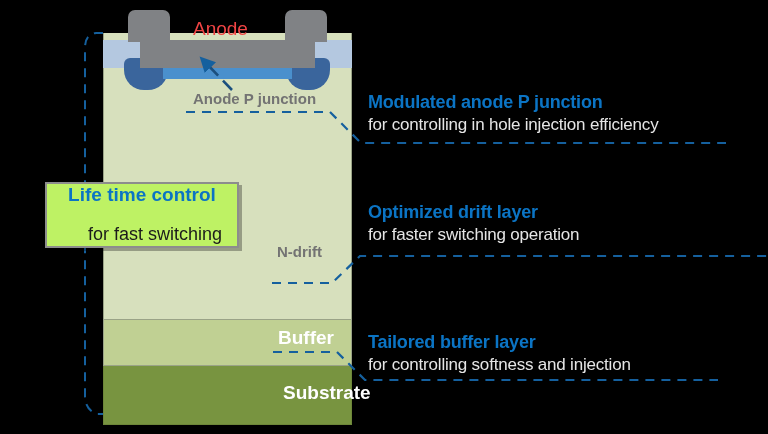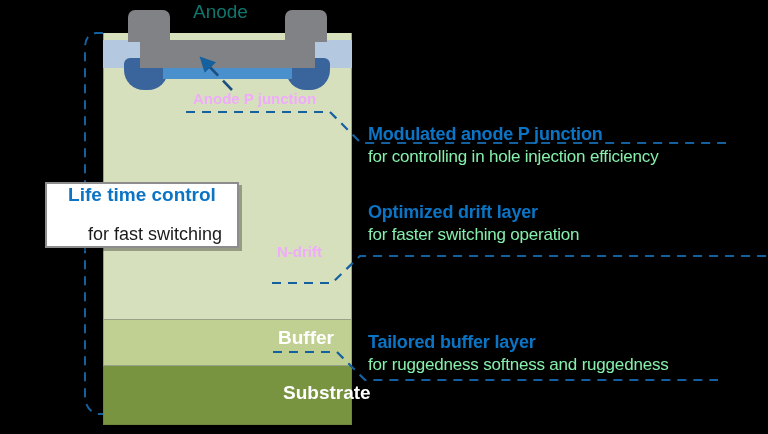--- a/index.html
+++ b/index.html
@@ -28,38 +28,38 @@
   #metal-pad-l{left:128px;top:10px;width:42px;height:32px;border-radius:7px 7px 0 0;}
   #metal-pad-r{left:285px;top:10px;width:42px;height:32px;border-radius:7px 7px 0 0;}
 
   
   #pthin{position:absolute;left:163px;top:62px;width:129px;height:17px;background:#4a90cd;}
   .pwell{position:absolute;top:58px;width:44px;height:32px;background:#3a659c;}
   #pwell-l{left:124px;border-radius:6px 6px 20px 20px;}
   #pwell-r{left:286px;border-radius:6px 6px 20px 20px;}
 
   
-  .devlabel{position:absolute;color:#f0abfc;font-weight:bold;font-size:15px;white-space:nowrap;}
+  .devlabel{position:absolute;color:#737373;font-weight:bold;font-size:15px;white-space:nowrap;}
   #lbl-anodepj{left:193px;top:90px;}
   #lbl-ndrift{left:277px;top:243px;}
   .whitelabel{position:absolute;color:#ffffff;font-weight:bold;font-size:19px;white-space:nowrap;}
   #lbl-buffer{left:278px;top:327px;}
   #lbl-substrate{left:247px;top:382px;margin-left:36px;}
-  #lbl-anode{position:absolute;left:193px;top:1px;color:#0f766e;font-size:19px;white-space:nowrap;}
+  #lbl-anode{position:absolute;left:193px;top:18px;color:#ef4444;font-size:19px;white-space:nowrap;}
 
   
   .ann{position:absolute;width:372px;}
   .ann .t1{color:#0b74c4;font-weight:bold;font-size:18px;letter-spacing:-0.2px;white-space:nowrap;}
-  .ann .t2{color:#86efac;font-size:17px;letter-spacing:-0.2px;white-space:nowrap;margin-top:2px;}
-  #ann1{left:368px;top:92px;margin-top:32px;}
+  .ann .t2{color:#e5e5e5;font-size:17px;letter-spacing:-0.2px;white-space:nowrap;margin-top:2px;}
+  #ann1{left:368px;top:92px;}
   #ann2{left:368px;top:202px;}
   #ann3{left:368px;top:332px;}
 
   
-  #ltc{position:absolute;left:45px;top:182px;width:190px;height:62px;background:#ffffff;
+  #ltc{position:absolute;left:45px;top:182px;width:190px;height:62px;background:#bef264;
        border:2px solid #8d8d8d;box-shadow:3px 3px 0 rgba(0,0,0,0.30);
        display:flex;flex-direction:column;align-items:center;justify-content:center;gap:20px;}
   #ltc .l1{color:#0b74c4;font-weight:bold;font-size:19px;line-height:1.05;}
   #ltc .l2{color:#1b1b1b;font-size:18px;line-height:1.1;margin-left:26px;}
 
   svg.ov{position:absolute;left:0;top:0;width:768px;height:434px;overflow:visible;}
 </style>
 </head>
 <body>
 
@@ -107,21 +107,21 @@
   <div class="ann" id="ann1">
     <div class="t1">Modulated anode P junction</div>
     <div class="t2">for controlling in hole injection efficiency</div>
   </div>
   <div class="ann" id="ann2">
     <div class="t1">Optimized drift layer</div>
     <div class="t2">for faster switching operation</div>
   </div>
   <div class="ann" id="ann3">
     <div class="t1">Tailored buffer layer</div>
-    <div class="t2">for ruggedness softness and ruggedness</div>
+    <div class="t2">for controlling softness and injection</div>
   </div>
 
   <div id="ltc">
     <div class="l1">Life time control</div>
     <div class="l2">for fast switching</div>
   </div>
 
 </div>
 
 </body></html>

